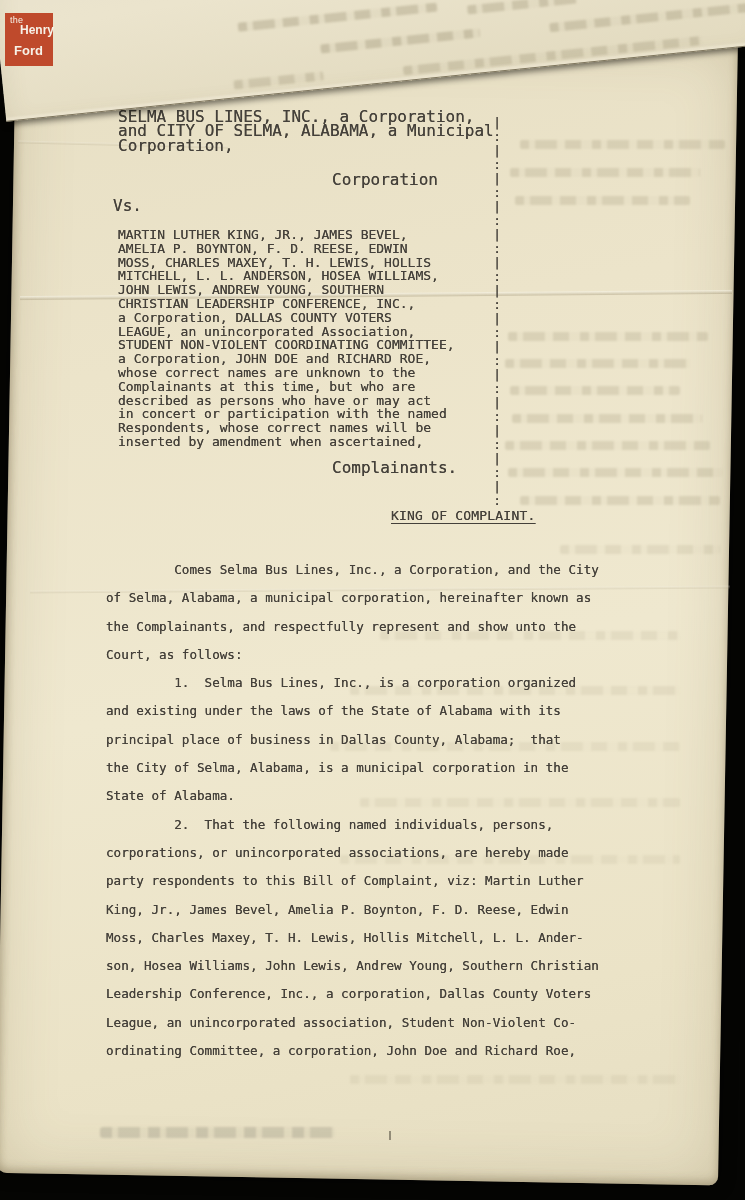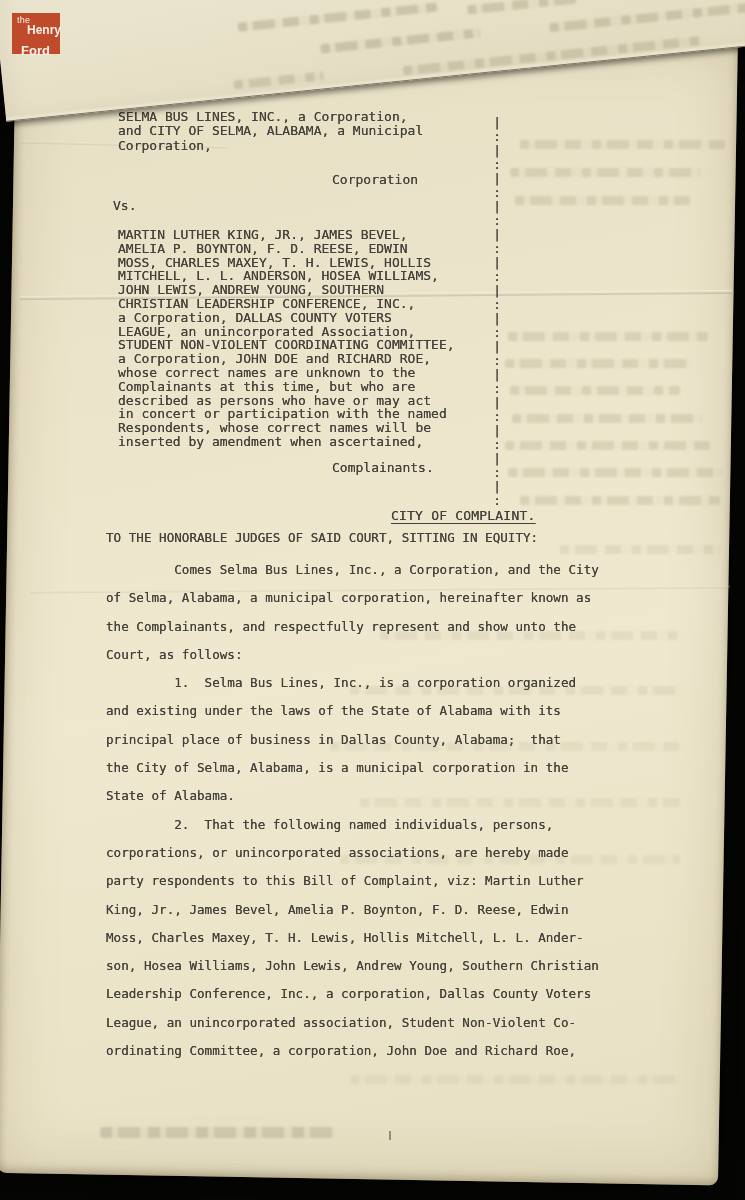--- a/index.html
+++ b/index.html
@@ -26,29 +26,29 @@
   .ghost{position:absolute;z-index:2;height:9px;border-radius:2px;filter:blur(0.9px);
     background:repeating-linear-gradient(90deg,
       rgba(148,138,108,0.55) 0 9px, rgba(148,138,108,0.10) 9px 15px,
       rgba(148,138,108,0.50) 15px 37px, rgba(148,138,108,0.08) 37px 45px,
       rgba(148,138,108,0.52) 45px 61px, rgba(148,138,108,0.10) 61px 72px);}
   .ghost.faint{opacity:0.42;}
   .ghost.flapline{position:absolute;z-index:5;}
   
   .typed{position:absolute;z-index:3;color:#44403a;white-space:pre;
          text-shadow:0 0 0.5px rgba(62,58,50,0.85);}
-  .cap{font-size:13px;line-height:14.3px;}
+  .cap{font-size:16px;line-height:14.3px;}
   .list{font-size:13px;line-height:13.8px;}
   .court{font-size:13px;line-height:27.5px;}
   .body{font-size:12.6px;line-height:28.3px;}
   .heading{font-size:13px;text-decoration:underline;text-underline-offset:3px;letter-spacing:0.2px;}
   .divider{left:491px;top:116px;font-size:12px;line-height:14px;text-align:center;width:12px;}
   .divider span{display:block;}
   
-  .logo{position:absolute;left:12px;top:13px;width:48px;height:41px;z-index:6;
+  .logo{position:absolute;left:5px;top:13px;width:48px;height:53px;z-index:6;
         background:#bf4a2c;color:#f7f2e8;
         font-family:"Liberation Sans","DejaVu Sans",sans-serif;
         padding:3px 2px 2px 5px;box-sizing:border-box;line-height:1;}
   .logo .the{font-size:9px;font-weight:400;letter-spacing:0.2px;}
   .logo .henry{font-size:12px;font-weight:700;margin-left:10px;margin-top:-1px;}
   .logo .ford{font-size:13px;font-weight:700;margin-left:4px;margin-top:8px;}
   .pencil{position:absolute;z-index:3;height:11px;filter:blur(1.2px);opacity:0.55;border-radius:3px;
     background:repeating-linear-gradient(90deg,
       rgba(125,122,108,0.5) 0 12px, rgba(125,122,108,0.12) 12px 18px,
       rgba(125,122,108,0.45) 18px 40px, rgba(125,122,108,0.1) 40px 48px);}
@@ -92,23 +92,22 @@
 
   <div class="typed cap" style="left:113px;top:199px;">Vs.</div>
 
   <div class="typed list" style="left:118px;top:228px;"><div>MARTIN LUTHER KING, JR., JAMES BEVEL,</div><div>AMELIA P. BOYNTON, F. D. REESE, EDWIN</div><div>MOSS, CHARLES MAXEY, T. H. LEWIS, HOLLIS</div><div>MITCHELL, L. L. ANDERSON, HOSEA WILLIAMS,</div><div>JOHN LEWIS, ANDREW YOUNG, SOUTHERN</div><div>CHRISTIAN LEADERSHIP CONFERENCE, INC.,</div><div>a Corporation, DALLAS COUNTY VOTERS</div><div>LEAGUE, an unincorporated Association,</div><div>STUDENT NON-VIOLENT COORDINATING COMMITTEE,</div><div>a Corporation, JOHN DOE and RICHARD ROE,</div><div>whose correct names are unknown to the</div><div>Complainants at this time, but who are</div><div>described as persons who have or may act</div><div>in concert or participation with the named</div><div>Respondents, whose correct names will be</div><div>inserted by amendment when ascertained,</div></div>
 
   <div class="typed cap" style="left:332px;top:461px;">Complainants.</div>
 
   <div class="typed divider"><span>|</span><span>:</span><span>|</span><span>:</span><span>|</span><span>:</span><span>|</span><span>:</span><span>|</span><span>:</span><span>|</span><span>:</span><span>|</span><span>:</span><span>|</span><span>:</span><span>|</span><span>:</span><span>|</span><span>:</span><span>|</span><span>:</span><span>|</span><span>:</span><span>|</span><span>:</span><span>|</span><span>:</span></div>
 
 
-  <div class="typed heading" style="left:391px;top:508px;">CITY OF COMPLAINT.</div>
+  <div class="typed heading" style="left:391px;top:508px;">KING OF COMPLAINT.</div>
 
-  <div class="typed body" style="left:106px;top:530px;line-height:15px;">TO THE HONORABLE JUDGES OF SAID COURT, SITTING IN EQUITY:</div>
 
   <div class="typed body" style="left:106px;top:556px;"><div>         Comes Selma Bus Lines, Inc., a Corporation, and the City</div><div>of Selma, Alabama, a municipal corporation, hereinafter known as</div><div>the Complainants, and respectfully represent and show unto the</div><div>Court, as follows:</div><div>         1.  Selma Bus Lines, Inc., is a corporation organized</div><div>and existing under the laws of the State of Alabama with its</div><div>principal place of business in Dallas County, Alabama;  that</div><div>the City of Selma, Alabama, is a municipal corporation in the</div><div>State of Alabama.</div><div>         2.  That the following named individuals, persons,</div><div>corporations, or unincorporated associations, are hereby made</div><div>party respondents to this Bill of Complaint, viz: Martin Luther</div><div>King, Jr., James Bevel, Amelia P. Boynton, F. D. Reese, Edwin</div><div>Moss, Charles Maxey, T. H. Lewis, Hollis Mitchell, L. L. Ander-</div><div>son, Hosea Williams, John Lewis, Andrew Young, Southern Christian</div><div>Leadership Conference, Inc., a corporation, Dallas County Voters</div><div>League, an unincorporated association, Student Non-Violent Co-</div><div>ordinating Committee, a corporation, John Doe and Richard Roe,</div></div>
 
   <div class="pencil" style="left:100px;top:1127px;width:235px;"></div>
   <div class="tick" style="left:389px;top:1131px;"></div>
 
   <div class="sheet-flap">
 
     <div class="ghost flapline" style="left:240px;top:186px;width:200px;opacity:.65;"></div>
     <div class="ghost flapline" style="left:470px;top:192px;width:110px;opacity:.6;"></div>

